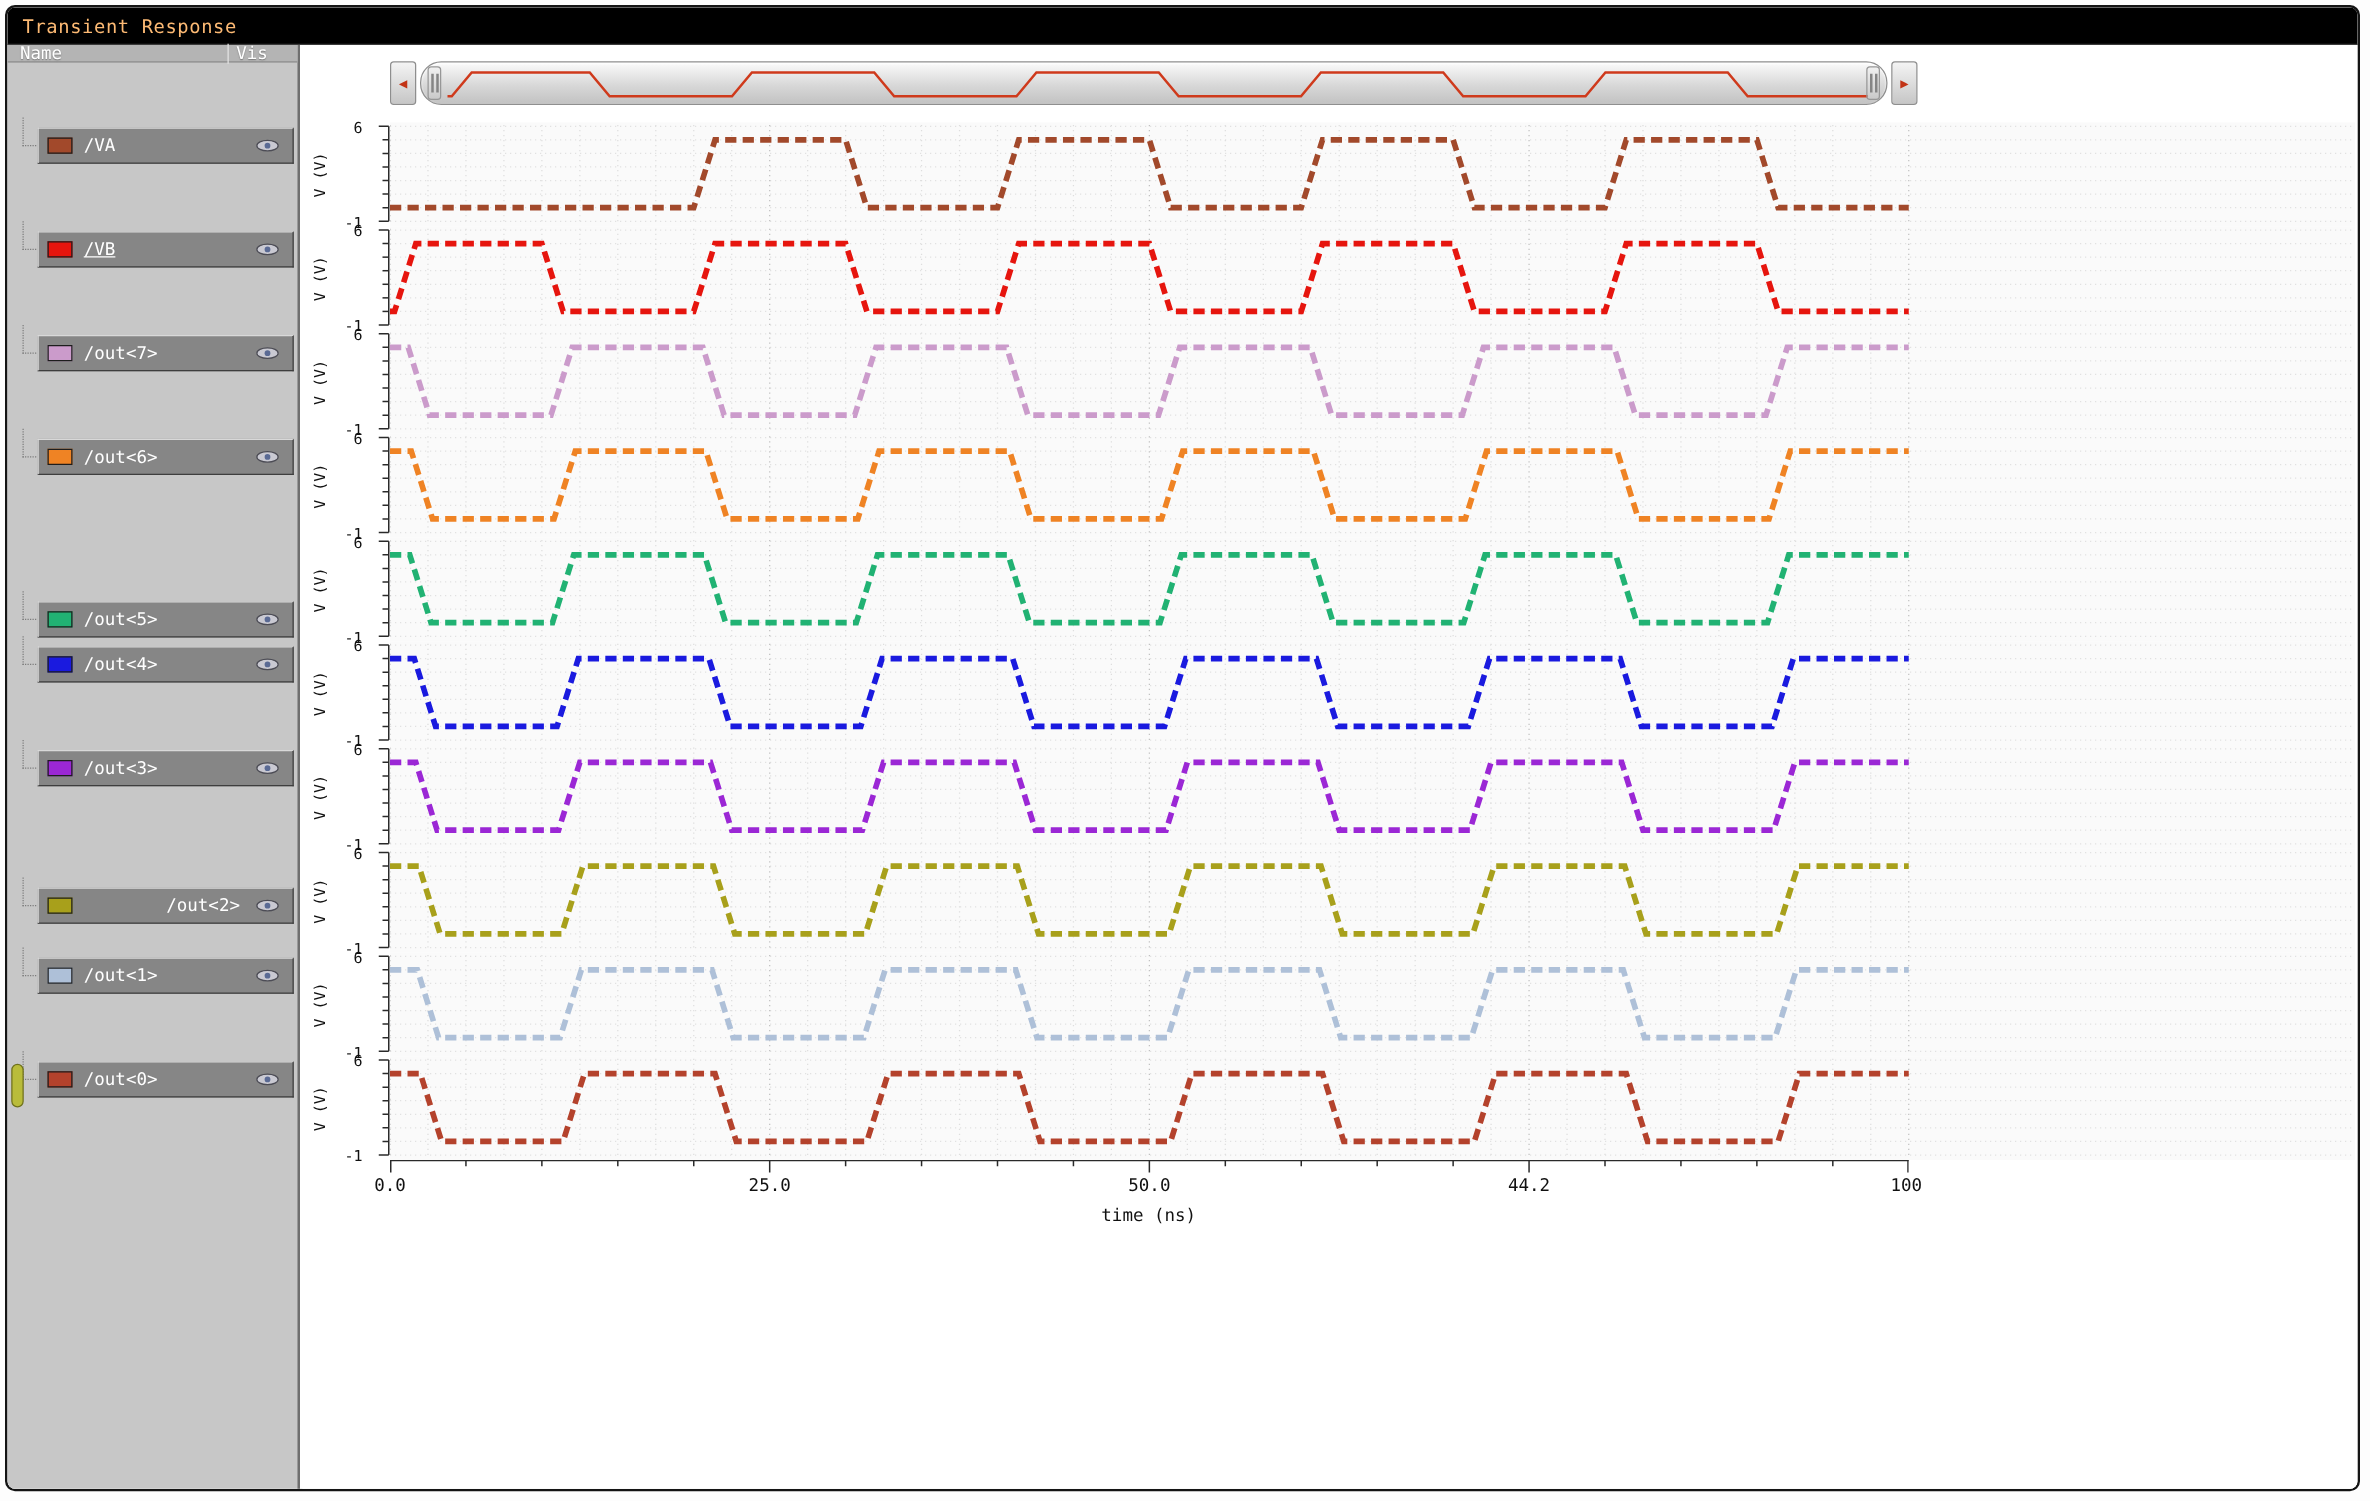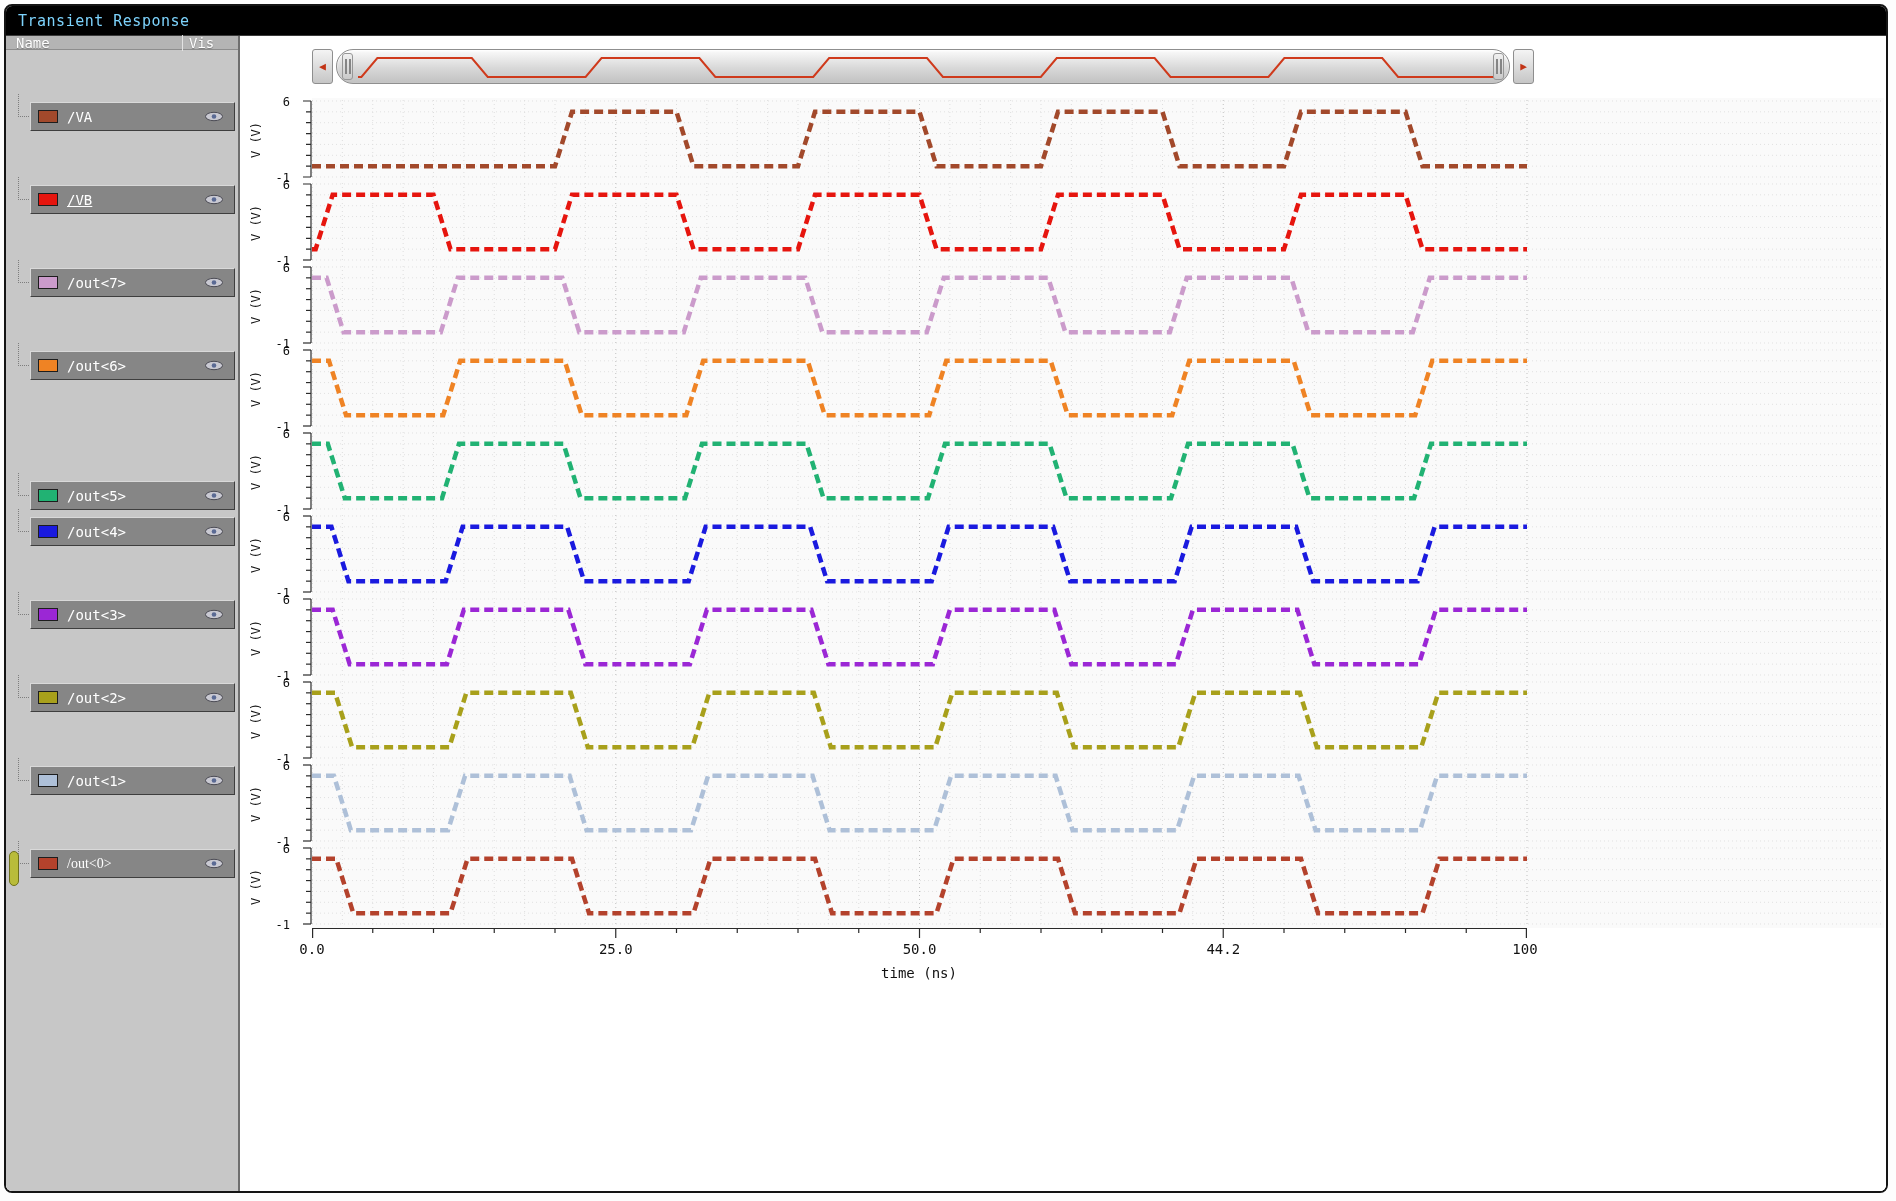--- a/index.html
+++ b/index.html
@@ -3,21 +3,21 @@
 <meta charset="utf-8">
 <style>
   html,body{margin:0;padding:0;background:#fdfdfd;}
   *{box-sizing:border-box;}
   .window{
     position:relative;margin:4px;width:1884px;height:1189px;
     border:2px solid #141414;border-radius:8px;overflow:hidden;background:#fff;
     font-family:"DejaVu Sans Mono","Liberation Mono",monospace;
   }
   .titlebar{
-    height:30px;background:#000;color:#7dd3fc;display:flex;align-items:center;
+    height:30px;background:#000;color:#fdba74;display:flex;align-items:center;
     padding-left:12px;font-size:15px;letter-spacing:.5px;border-bottom:1px solid #3a3a3a;
   }
   .content{position:relative;height:1159px;background:#fff;}
 
   
   .left-panel{
     position:absolute;left:0;top:0;bottom:0;width:234px;background:#c7c7c7;
     border-right:2px solid #6f6f6f;
   }
   .panel-header{
@@ -177,21 +177,21 @@
     <span class="swatch" style="background: rgb(155, 39, 213);"></span>
     <span class="signame">/out&lt;3&gt;</span>
     <span class="eye">
       <svg width="20" height="11" viewBox="0 0 20 11">
         <ellipse cx="10" cy="5.5" rx="8.5" ry="4.2" fill="#c9c9d2" stroke="#4c4c55" stroke-width="1"></ellipse>
         <circle cx="10" cy="5.5" r="2.3" fill="#5a6a94"></circle>
       </svg>
     </span>
   </div>
 
-  <div class="sigrow" style="top: 647px;">
+  <div class="sigrow" style="top: 674px; text-align: right;">
     <span class="tree"></span>
     <span class="swatch" style="background: rgb(168, 160, 27);"></span>
     <span class="signame">/out&lt;2&gt;</span>
     <span class="eye">
       <svg width="20" height="11" viewBox="0 0 20 11">
         <ellipse cx="10" cy="5.5" rx="8.5" ry="4.2" fill="#c9c9d2" stroke="#4c4c55" stroke-width="1"></ellipse>
         <circle cx="10" cy="5.5" r="2.3" fill="#5a6a94"></circle>
       </svg>
     </span>
   </div>
@@ -201,21 +201,21 @@
     <span class="swatch" style="background: rgb(174, 192, 216);"></span>
     <span class="signame">/out&lt;1&gt;</span>
     <span class="eye">
       <svg width="20" height="11" viewBox="0 0 20 11">
         <ellipse cx="10" cy="5.5" rx="8.5" ry="4.2" fill="#c9c9d2" stroke="#4c4c55" stroke-width="1"></ellipse>
         <circle cx="10" cy="5.5" r="2.3" fill="#5a6a94"></circle>
       </svg>
     </span>
   </div>
 
-  <div class="sigrow" style="top: 813px; font-family: Liberation Serif, serif;">
+  <div class="sigrow" style="top: 813px;">
     <span class="tree"></span>
     <span class="swatch" style="background: rgb(180, 66, 44);"></span>
     <span class="signame">/out&lt;0&gt;</span>
     <span class="eye">
       <svg width="20" height="11" viewBox="0 0 20 11">
         <ellipse cx="10" cy="5.5" rx="8.5" ry="4.2" fill="#c9c9d2" stroke="#4c4c55" stroke-width="1"></ellipse>
         <circle cx="10" cy="5.5" r="2.3" fill="#5a6a94"></circle>
       </svg>
     </span>
   </div>

